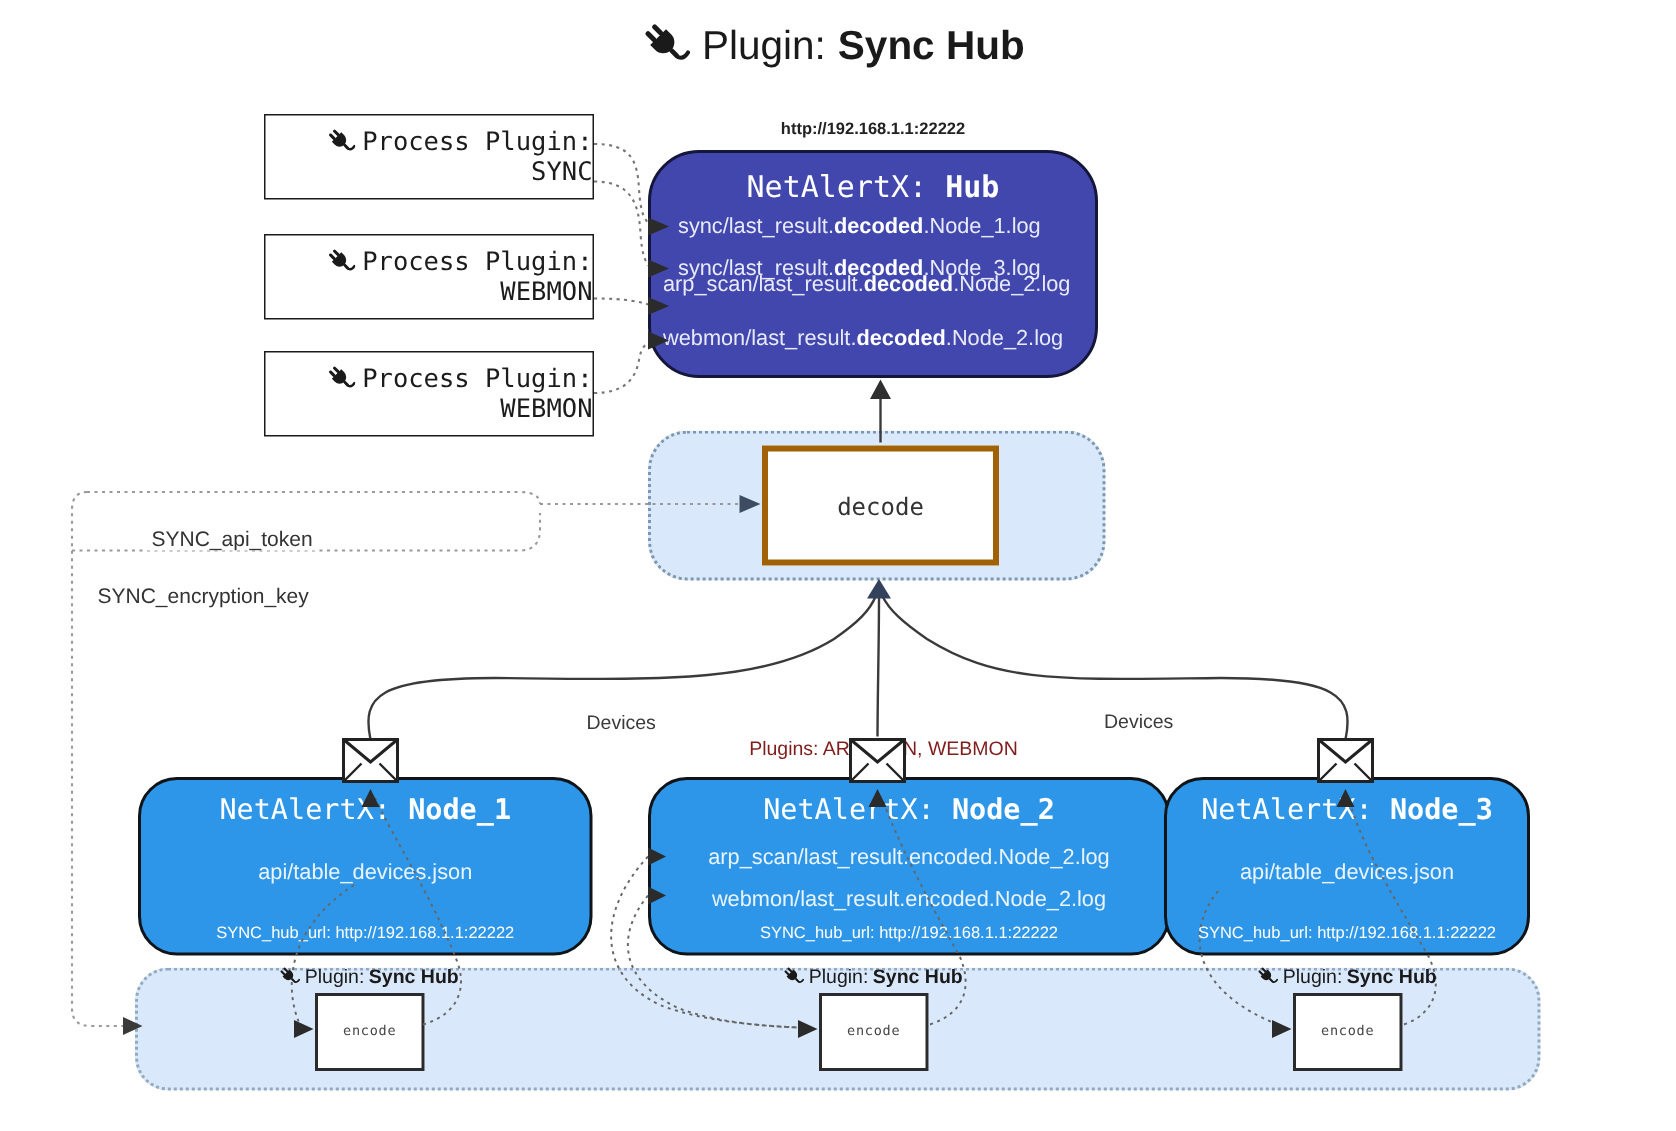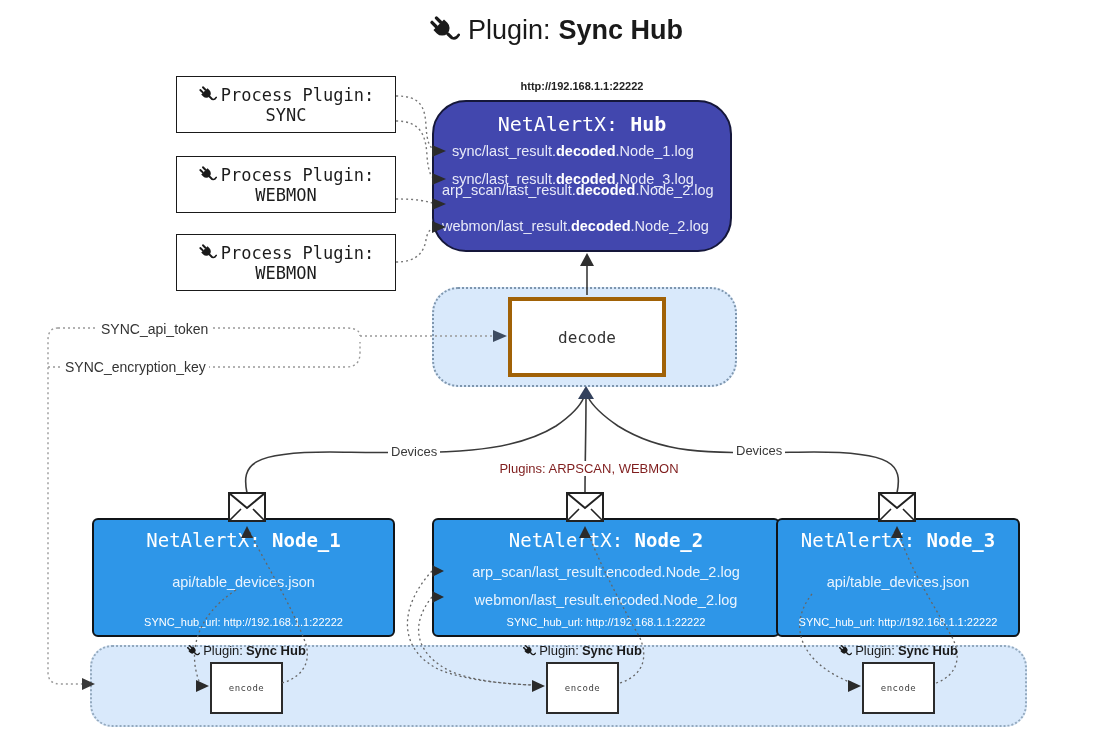--- a/index.html
+++ b/index.html
@@ -21,43 +21,43 @@
   .hub-title{position:absolute;top:10px;left:0;right:0;text-align:center;
              font-family:"DejaVu Sans Mono",monospace;font-size:20px;color:#fff;}
   .hub-title b{font-weight:700;}
   .hub-line{position:absolute;font-size:14.5px;color:#e8eaf8;white-space:nowrap;}
   .hub-line b{font-weight:700;color:#fff;}
   .hl1{top:41px;left:18px;} .hl2{top:69px;left:18px;}
   .hl3{top:80px;left:8px;}  .hl4{top:116px;left:8px;}
 
   
   .pbox{left:176px;width:220px;height:57px;background:#fff;border:1.6px solid #1a1a1a;
-        z-index:2;display:flex;flex-direction:column;align-items:center;justify-content:center;
+        z-index:2;display:flex;flex-direction:column;align-items:flex-end;justify-content:center;
         font-family:"DejaVu Sans Mono",monospace;font-size:17px;color:#1c1c1c;box-sizing:border-box;}
   .pb1{top:76px;} .pb2{top:156px;} .pb3{top:234px;}
   .pbox .row1{display:flex;align-items:center;gap:4px;line-height:20px;}
   .plug-md{width:19px;height:19px;color:#1a1a1a;}
 
   
   .decode-band{left:432px;top:287px;width:305px;height:100px;background:#D9E9FB;
                border:2px dotted #7e96ae;border-radius:26px;z-index:1;box-sizing:border-box;}
   .decode-box{left:508px;top:297px;width:158px;height:80px;background:#fff;
               border:4px solid #a16207;z-index:2;display:flex;align-items:center;justify-content:center;
               font-family:"DejaVu Sans Mono",monospace;font-size:16px;color:#333;box-sizing:border-box;}
 
   
-  .lbl{background:#fff;padding:0 3px;z-index:5;white-space:nowrap;}
+  .lbl{background:#fff;padding:0 3px;z-index:5;white-space:nowrap;margin-top:30px;}
   .tok1{left:98px;top:321px;font-size:14px;color:#333;}
   .tok2{left:62px;top:359px;font-size:14px;color:#333;}
   .devl{left:388px;top:444px;font-size:13px;color:#3a3a3a;}
   .devr{left:733px;top:443px;font-size:13px;color:#3a3a3a;}
   .plgc{left:496px;top:461px;width:180px;text-align:center;font-size:13px;color:#7f1d1d;}
 
   
-  .node{background:#2E96E8;border:2px solid #101418;border-radius:6px;z-index:2;
+  .node{background:#2E96E8;border:2px solid #101418;border-radius:26px;z-index:2;
         top:518px;height:119px;box-sizing:border-box;}
   .n1{left:92px;width:303px;} .n2{left:432px;width:348px;} .n3{left:776px;width:244px;}
   .node-title{position:absolute;top:9px;left:0;right:0;text-align:center;white-space:nowrap;
               font-family:"DejaVu Sans Mono",monospace;font-size:19px;color:#fff;}
   .node-title b{font-weight:700;}
   .node-line{position:absolute;left:0;right:0;text-align:center;font-size:14.5px;
              color:#eaf4fe;white-space:nowrap;}
   .n1 .l1{top:54px;} .n3 .l1{top:54px;}
   .n2 .l1{top:44px;} .n2 .l2{top:72px;}
   .node-url{position:absolute;bottom:7px;left:0;right:0;text-align:center;

